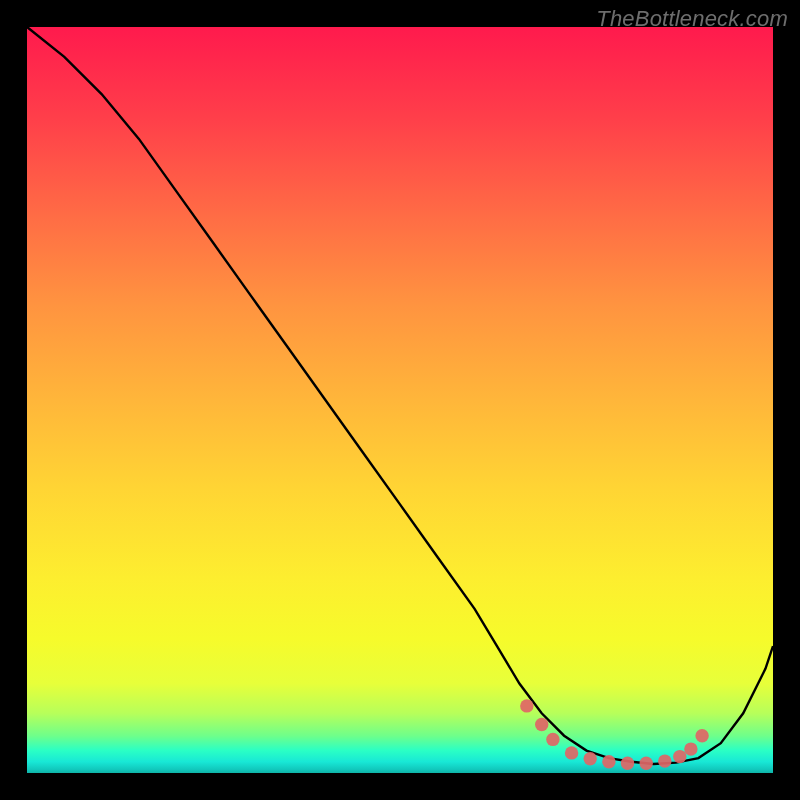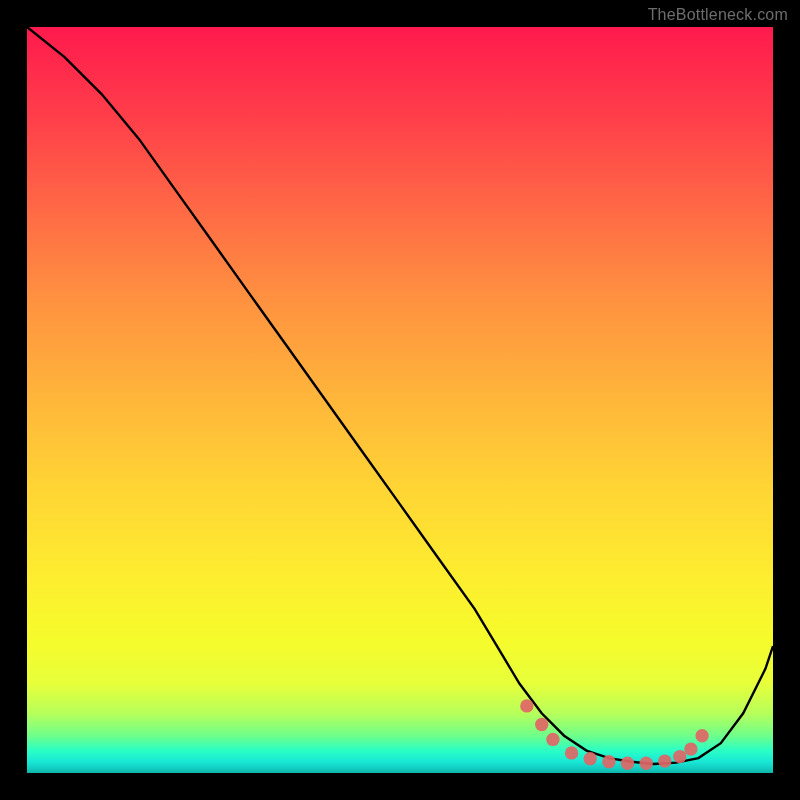--- a/index.html
+++ b/index.html
@@ -40,24 +40,25 @@
       #18e8d6 98.5%,
       #11c9bd 99.5%,
       #0fb3a8 100%
     );
   }
   .watermark {
     position: absolute;
     top: 6px;
     right: 12px;
     color: #6d6d6d;
-    font-size: 16px;
+    font-size: 22px;
     font-weight: 500;
     letter-spacing: 0.2px;
     user-select: none;
+    font-style: italic;
   }
   svg.curve {
     position: absolute;
     left: 0;
     top: 0;
     width: 746px;
     height: 746px;
     overflow: visible;
   }
 </style>

